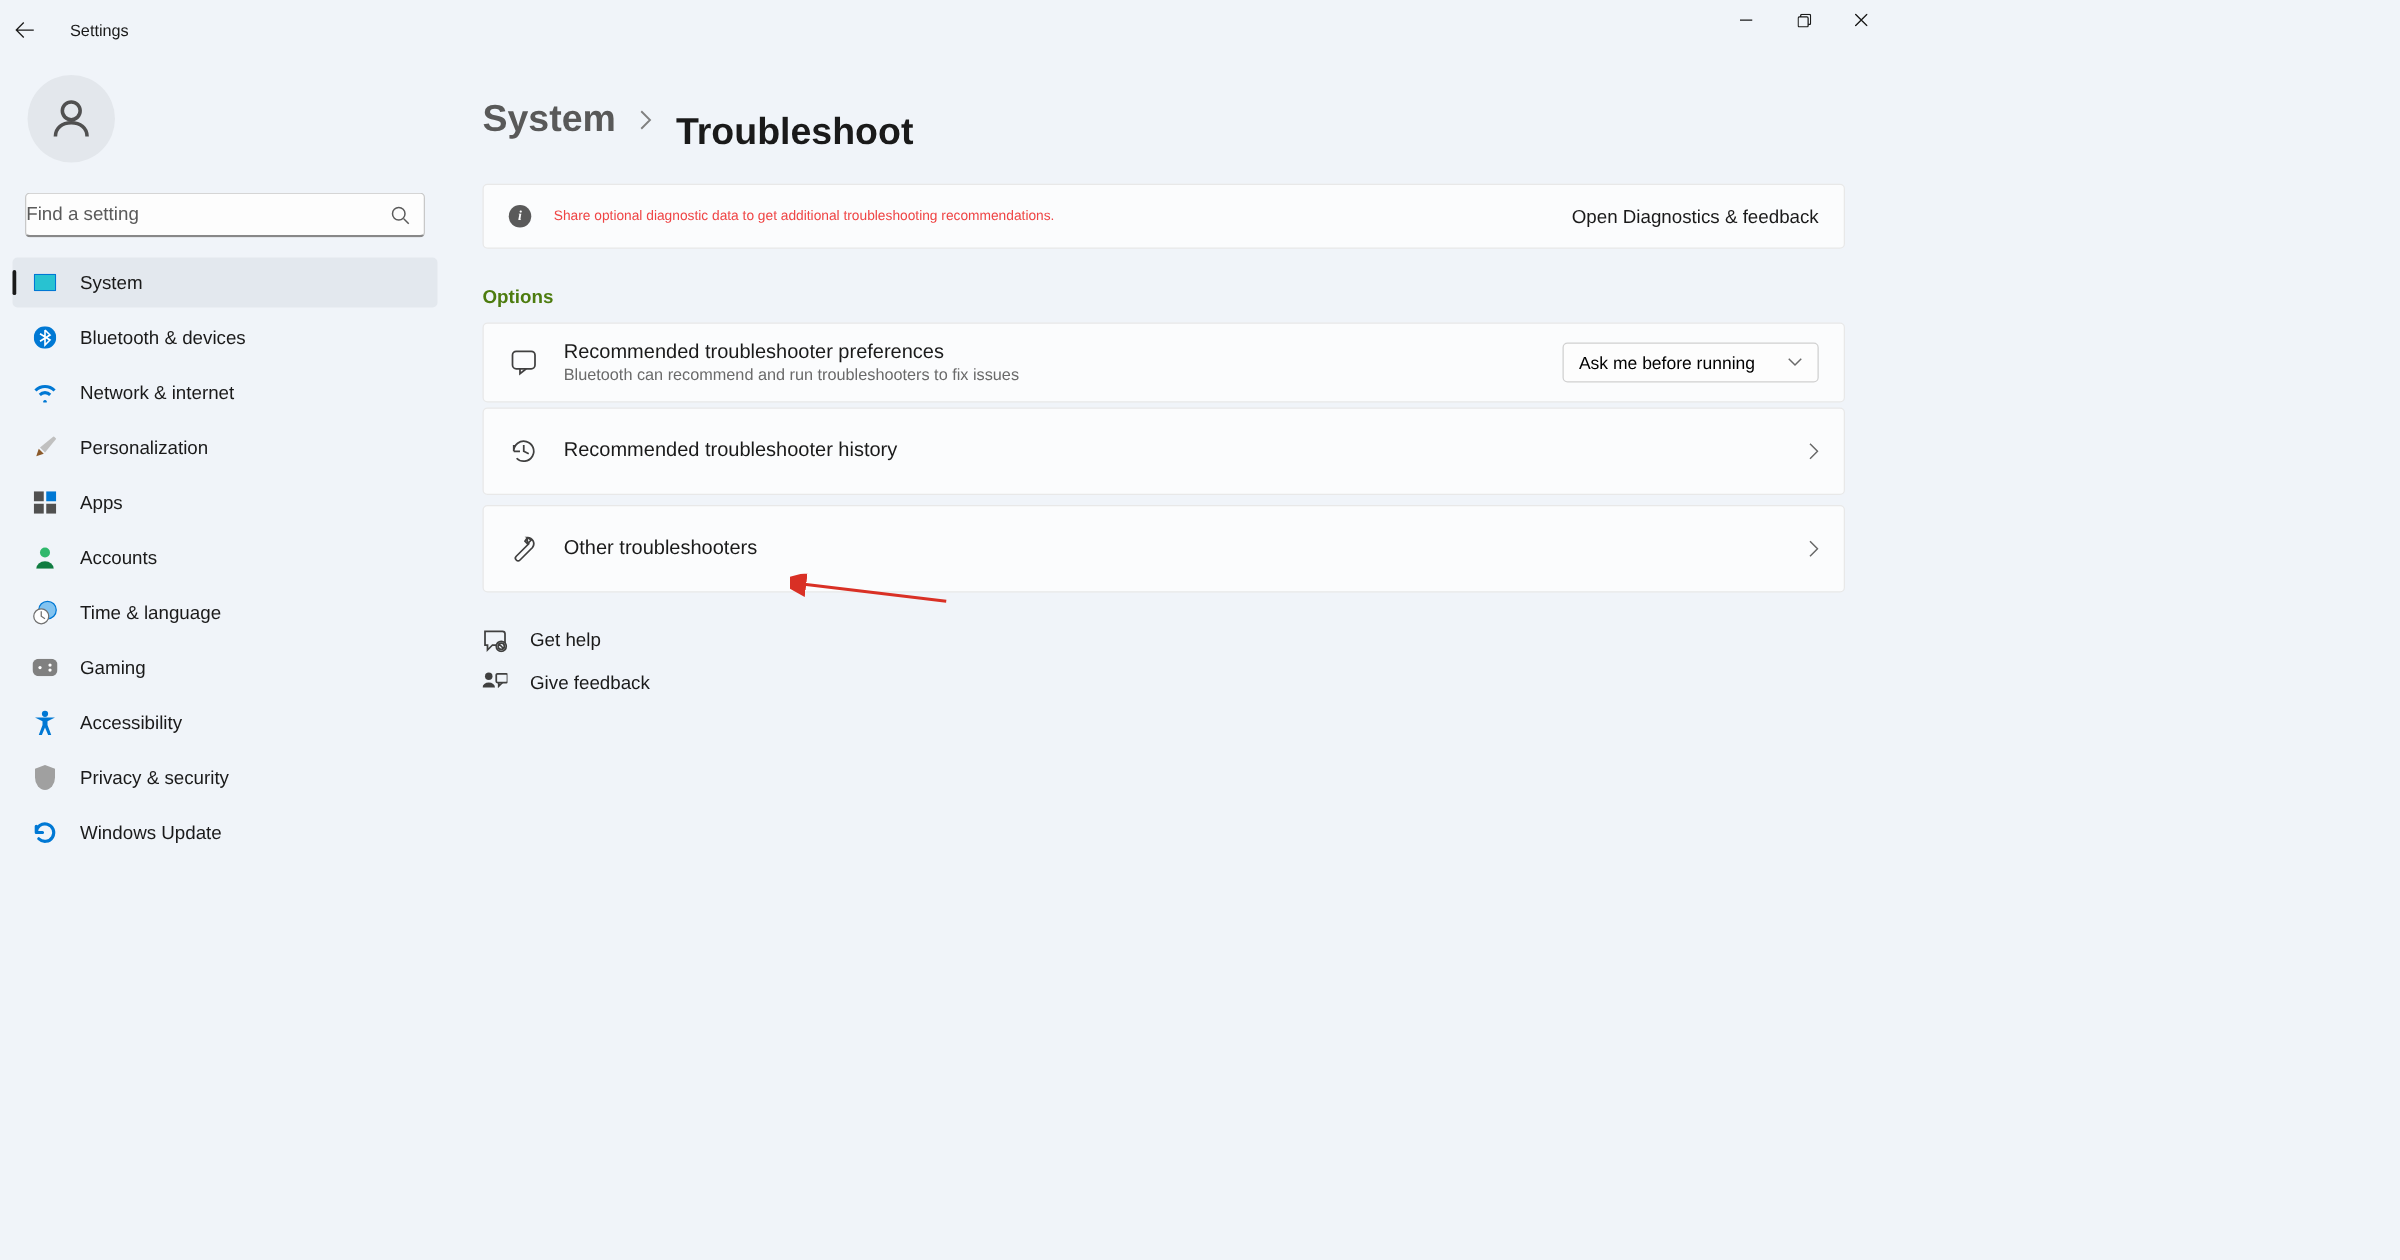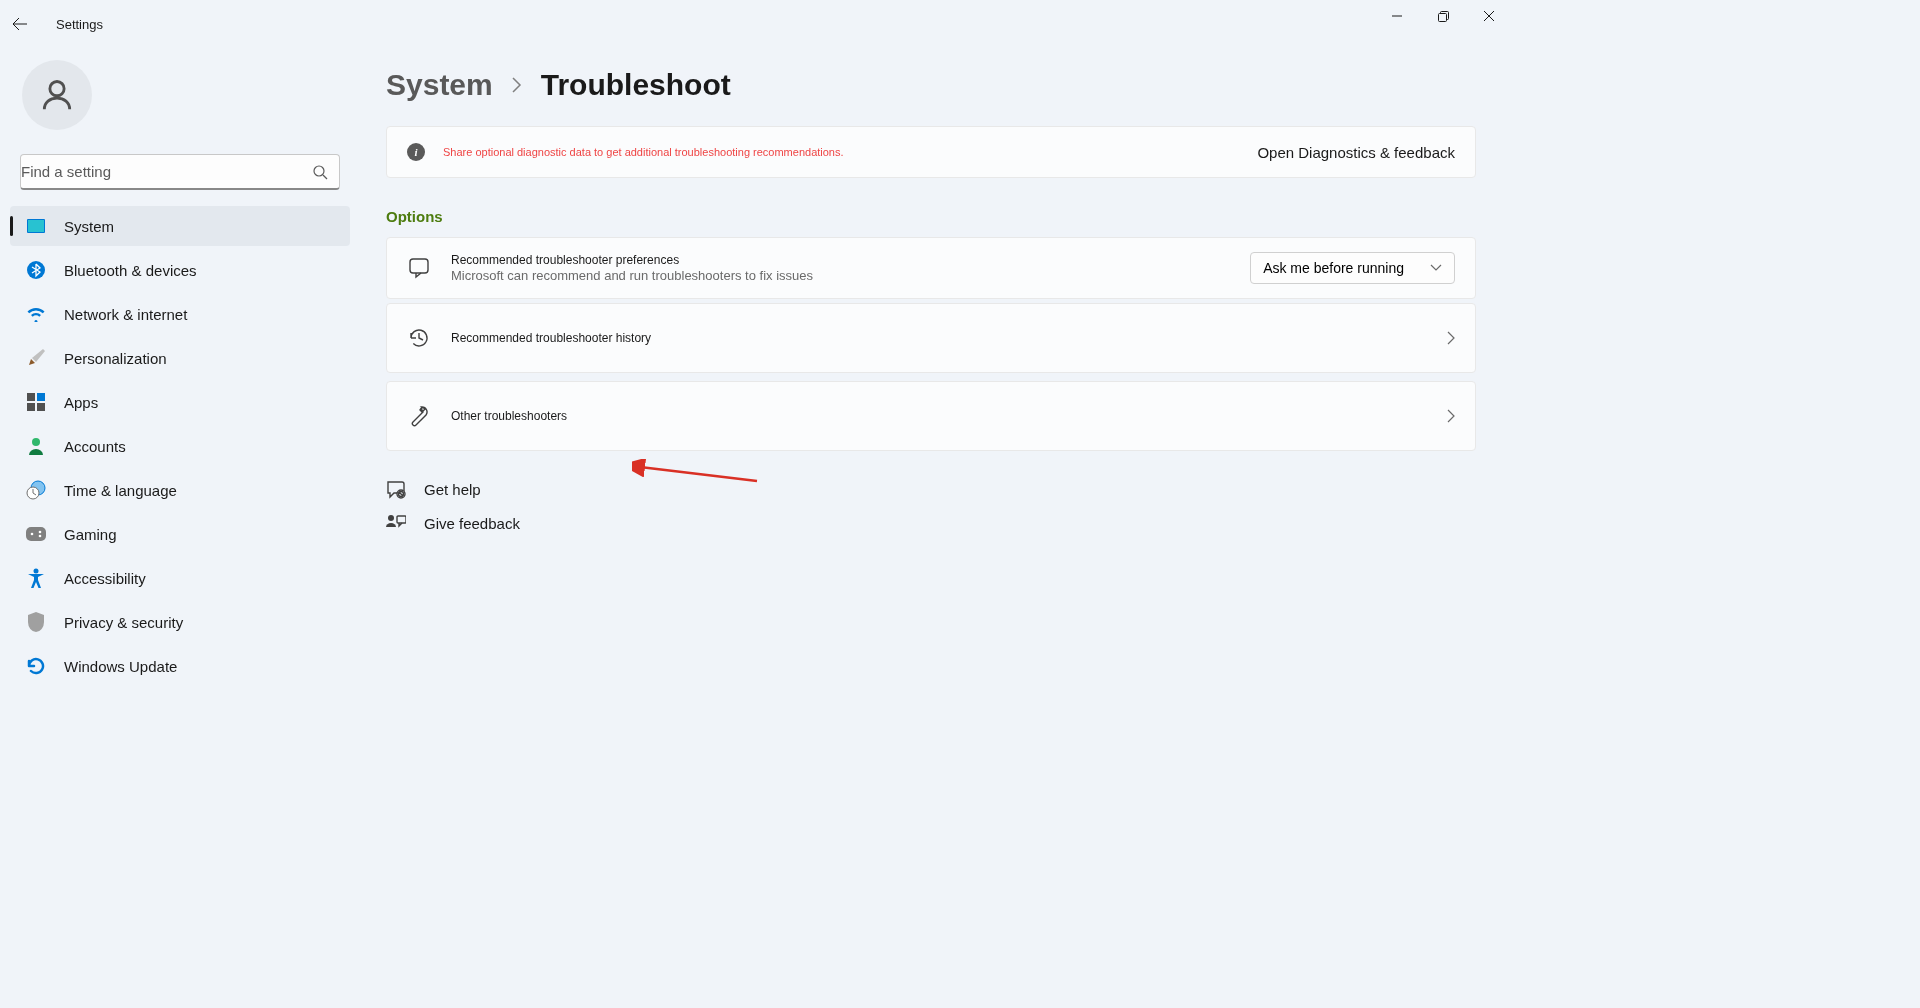--- a/index.html
+++ b/index.html
@@ -145,20 +145,21 @@
       gap: 18px;
       margin-bottom: 24px;
     }
     .breadcrumb-item {
       font-size: 30px;
       font-weight: 600;
       color: #595959;
     }
     .breadcrumb-item.current {
       color: #1a1a1a;
+      margin-top: 21px;
     }
     .breadcrumb-sep {
       color: #808080;
     }
     .info-banner {
       display: flex;
       align-items: center;
       background: #fbfcfd;
       border: 1px solid #e8e8e8;
       border-radius: 4px;
@@ -213,21 +214,21 @@
       margin-right: 20px;
       display: flex;
       align-items: center;
       justify-content: center;
       flex-shrink: 0;
     }
     .card-content {
       flex: 1;
     }
     .card-title {
-      font-size: 12px;
+      font-size: 16px;
       color: #1a1a1a;
     }
     .card-subtitle {
       font-size: 13px;
       color: #6a6a6a;
       margin-top: 1px;
     }
     .card-action {
       display: flex;
       align-items: center;
@@ -443,21 +444,21 @@
 
     <div class="card">
       <span class="card-icon">
         <svg width="22" height="22" viewBox="0 0 22 22" fill="none" stroke="#404040" stroke-width="1.4">
             <rect x="2" y="2" width="18" height="14" rx="3"></rect>
             <path d="M8 16 L8 20 L13 16"></path>
           </svg>
       </span>
       <div class="card-content">
         <div class="card-title">Recommended troubleshooter preferences</div>
-        <div class="card-subtitle">Microsoft can recommend and run troubleshooters to fix issues</div>
+        <div class="card-subtitle">Bluetooth can recommend and run troubleshooters to fix issues</div>
       </div>
       <div class="card-action">
         <div class="dropdown">
           <span>Ask me before running</span>
           <svg class="chevron" width="12" height="8" viewBox="0 0 12 8" fill="none" stroke="#6a6a6a" stroke-width="1.2">
               <path d="M1 1 L6 6 L11 1"></path>
             </svg>
         </div>
       </div>
     </div>

